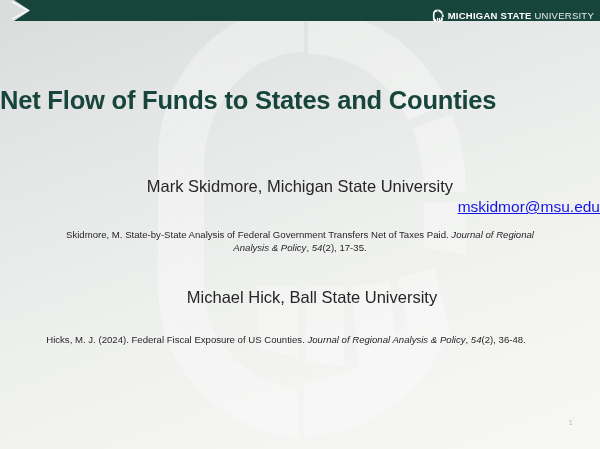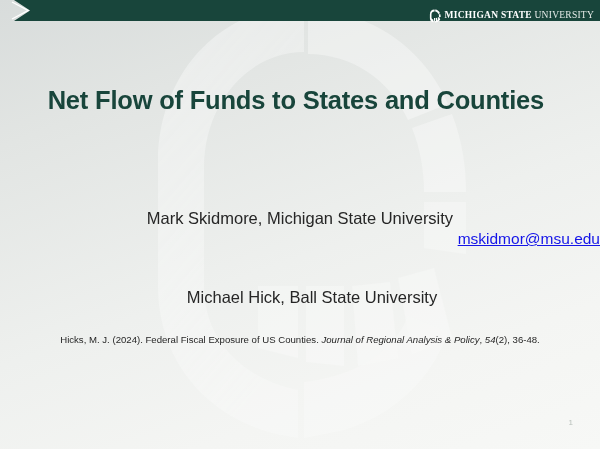--- a/index.html
+++ b/index.html
@@ -57,21 +57,20 @@
   .header-chevron svg { display: block; width: 100%; height: 100%; }
 
   .wordmark {
     position: absolute;
     right: 6px;
     top: 0;
     height: 31px;
     display: flex;
     align-items: center;
     gap: 4px;
-    font-family: Liberation Serif, serif;
   }
   .wordmark-helmet {
     width: 12px;
     height: 14px;
     display: block;
   }
   .wordmark-helmet svg { display: block; width: 100%; height: 100%; }
   .wordmark-text {
     font-size: 9.5px;
     letter-spacing: 0.25px;
@@ -81,35 +80,34 @@
   }
   .wordmark-text .bold { font-weight: bold; }
   .wordmark-text .light { font-weight: normal; color: #e6ece9; }
 
   
   .title {
     position: absolute;
     left: 0;
     top: 86px;
     width: 544px;
-    text-align: right;
+    text-align: left;
     font-size: 25.5px;
     font-weight: bold;
     color: #18453b;
     letter-spacing: -0.2px;
   }
 
   
   .author-block-1 {
     position: absolute;
     left: 0;
     top: 176px;
     width: 600px;
     text-align: center;
-    margin-top: 32px;
   }
   .author-block-2 {
     position: absolute;
     left: 16px;
     top: 287px;
     width: 536px;
     text-align: center;
     margin-left: 28px;
   }
   .author-name {
@@ -144,21 +142,21 @@
   .citation {
     position: absolute;
     width: 470px;
     left: 65px;
     text-align: center;
     font-size: 9.6px;
     color: #262626;
     line-height: 1.34;
   }
   .citation-1 { top: 229px; }
-  .citation-2 { top: 334px; width: 500px; left: 50px; }
+  .citation-2 { top: 334px; width: 500px; left: 36px; }
   .citation .it { font-style: italic; }
 
   
   .page-number {
     position: absolute;
     right: 27px;
     bottom: 22px;
     font-size: 8px;
     color: #b9c0bb;
   }
@@ -224,20 +222,21 @@
 
   <div class="title">Net Flow of Funds to States and Counties</div>
 
   <div class="author-block-1">
     <div class="author-name">Mark Skidmore, Michigan State University</div>
     <div class="author-email-row">
       <span class="email-link">mskidmor@msu.edu</span>
     </div>
   </div>
 
+  <div class="citation citation-1"><span>Skidmore, M. State-by-State Analysis of Federal Government Transfers Net of Taxes Paid. </span><span class="it">Journal of Regional Analysis &amp; Policy</span><span>, </span><span class="it">54</span><span>(2), 17-35.</span></div>
 
   <div class="author-block-2">
     <div class="author-name">Michael Hick, Ball State University</div>
   </div>
 
   <div class="citation citation-2"><span>Hicks, M. J. (2024). Federal Fiscal Exposure of US Counties. </span><span class="it">Journal of Regional Analysis &amp; Policy</span><span>, </span><span class="it">54</span><span>(2), 36-48.</span></div>
 
   <div class="page-number">1</div>
 
 </div>

